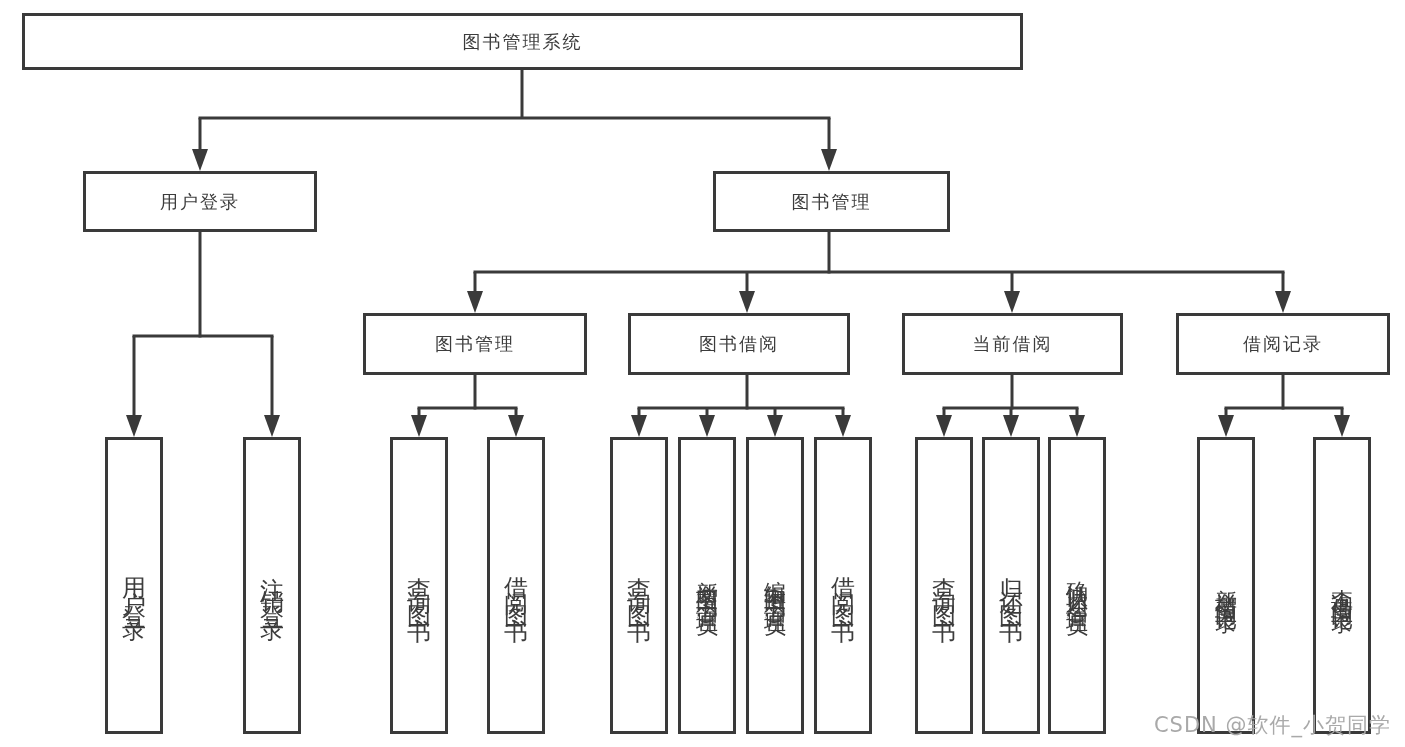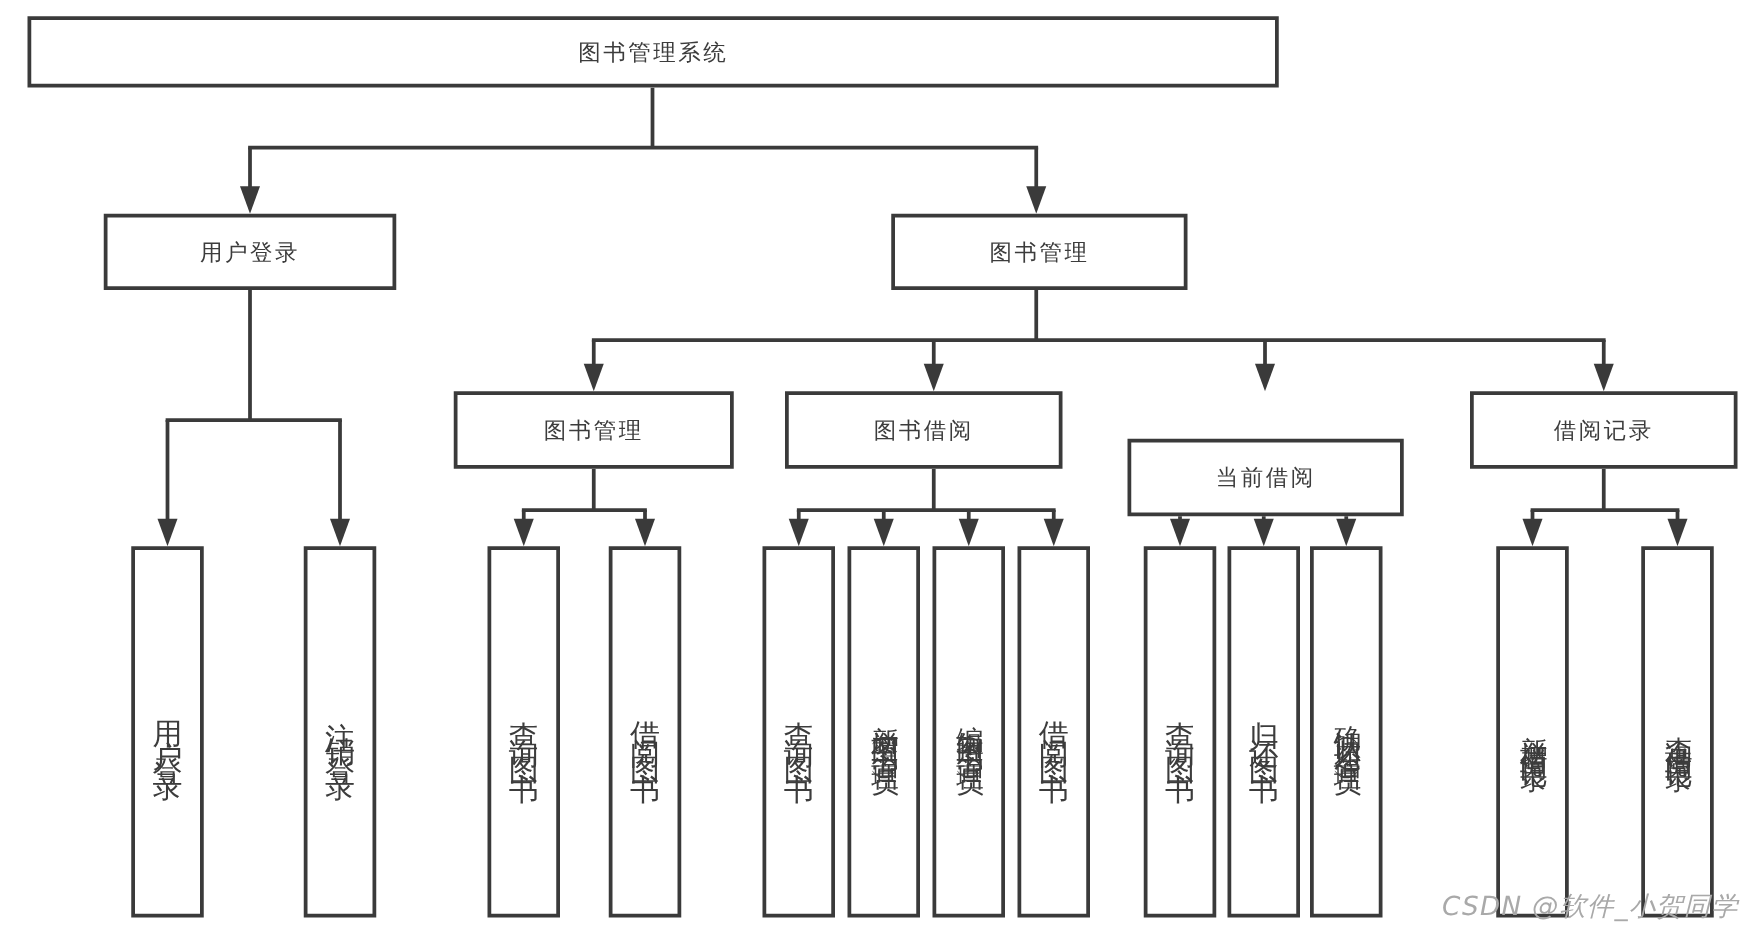--- a/index.html
+++ b/index.html
@@ -26,21 +26,21 @@
   .leaf-label {
     writing-mode:vertical-rl;
     font-size:24px; line-height:1;
     letter-spacing:14px; color:var(--text);
     white-space:nowrap;
   }
   .leaf-label.long { font-size:22px; letter-spacing:5px; }
   .watermark {
     position:absolute; right:14px; bottom:8px;
     font-size:21px; color:var(--wm); z-index:3;
-    letter-spacing:1px; white-space:nowrap;font-style:italic;
+    letter-spacing:1px; white-space:nowrap;
   }
 </style>
 </head>
 <body>
 
 <div class="canvas">
 
   <svg class="wires" viewBox="0 0 1405 747" xmlns="http://www.w3.org/2000/svg">
     <g stroke="#3a3a3a" stroke-width="3" fill="none">
 
@@ -117,21 +117,21 @@
   <div class="node" style="left:713px; top:171px; width:237px; height:61px;">
     <span class="h-label">图书管理</span>
   </div>
 
   <div class="node" style="left:363px; top:313px; width:224px; height:62px;">
     <span class="h-label">图书管理</span>
   </div>
   <div class="node" style="left:628px; top:313px; width:222px; height:62px;">
     <span class="h-label">图书借阅</span>
   </div>
-  <div class="node" style="left:902px; top:313px; width:221px; height:62px;margin-top:38px;">
+  <div class="node" style="left:902px; top:313px; width:221px; height:62px;">
     <span class="h-label">当前借阅</span>
   </div>
   <div class="node" style="left:1176px; top:313px; width:214px; height:62px;">
     <span class="h-label">借阅记录</span>
   </div>
 
   <div class="node leaf" style="left:105px;">
     <span class="leaf-label">用户登录</span>
   </div>
   <div class="node leaf" style="left:243px;">

